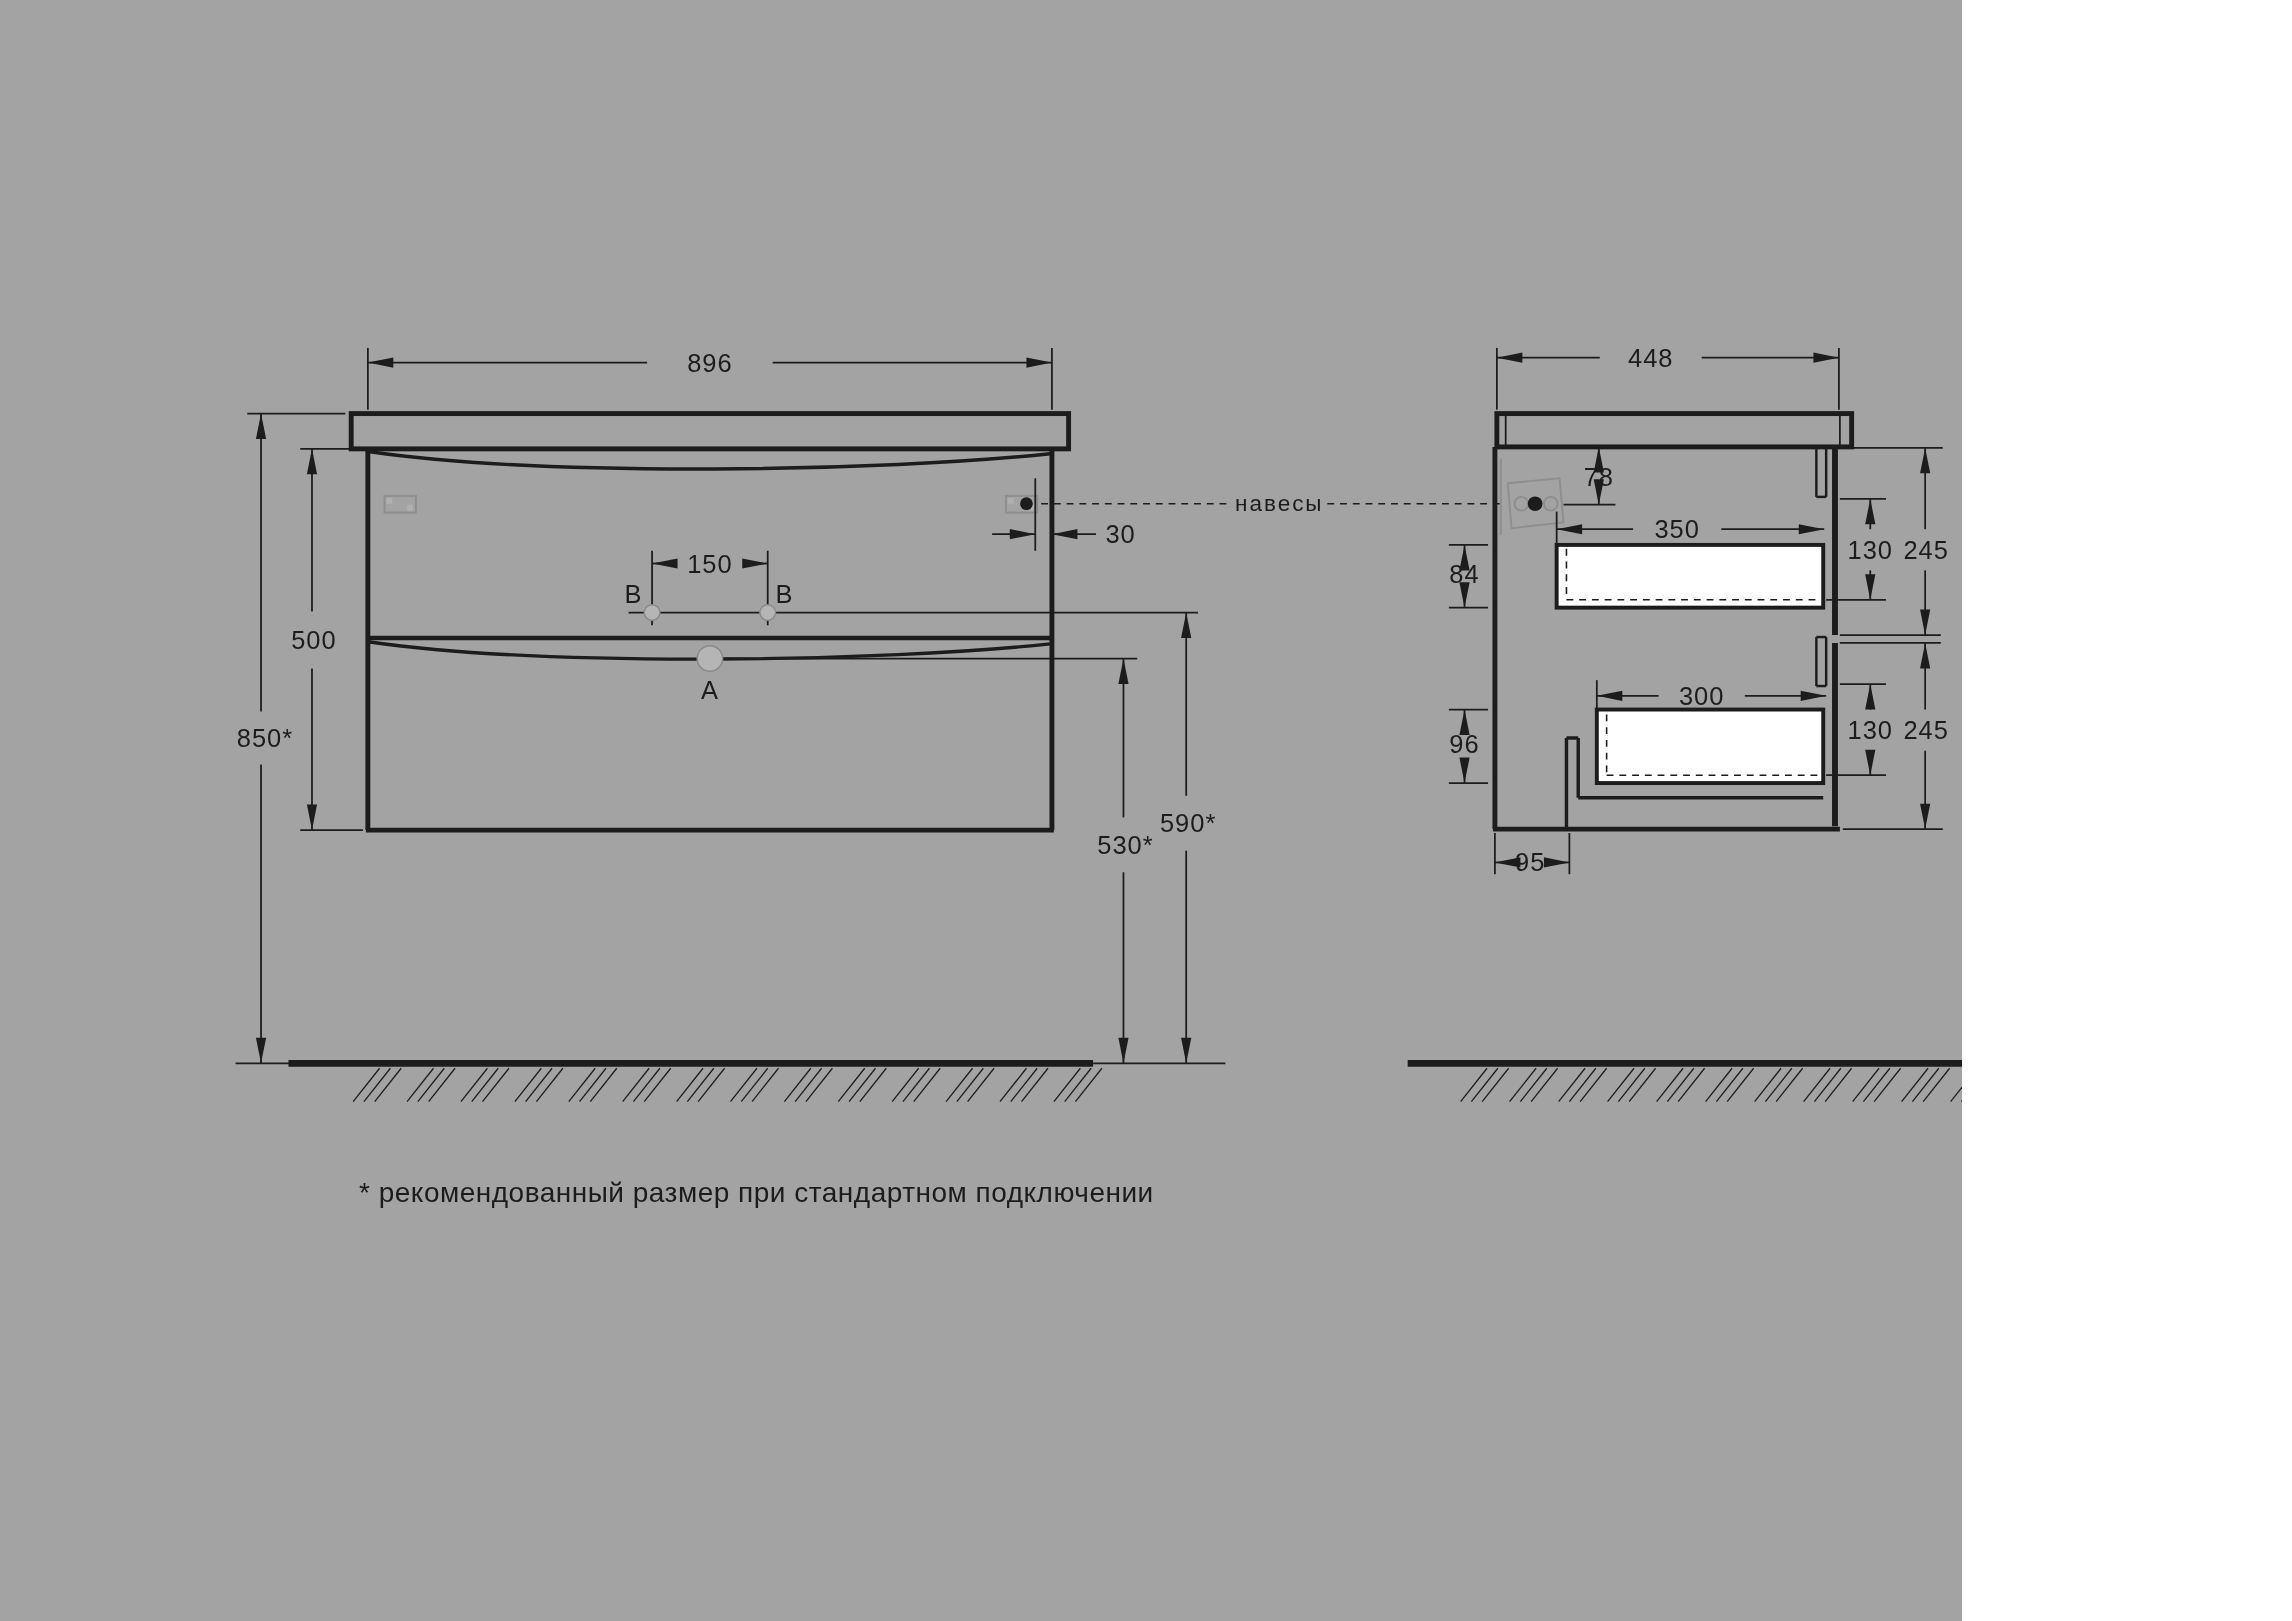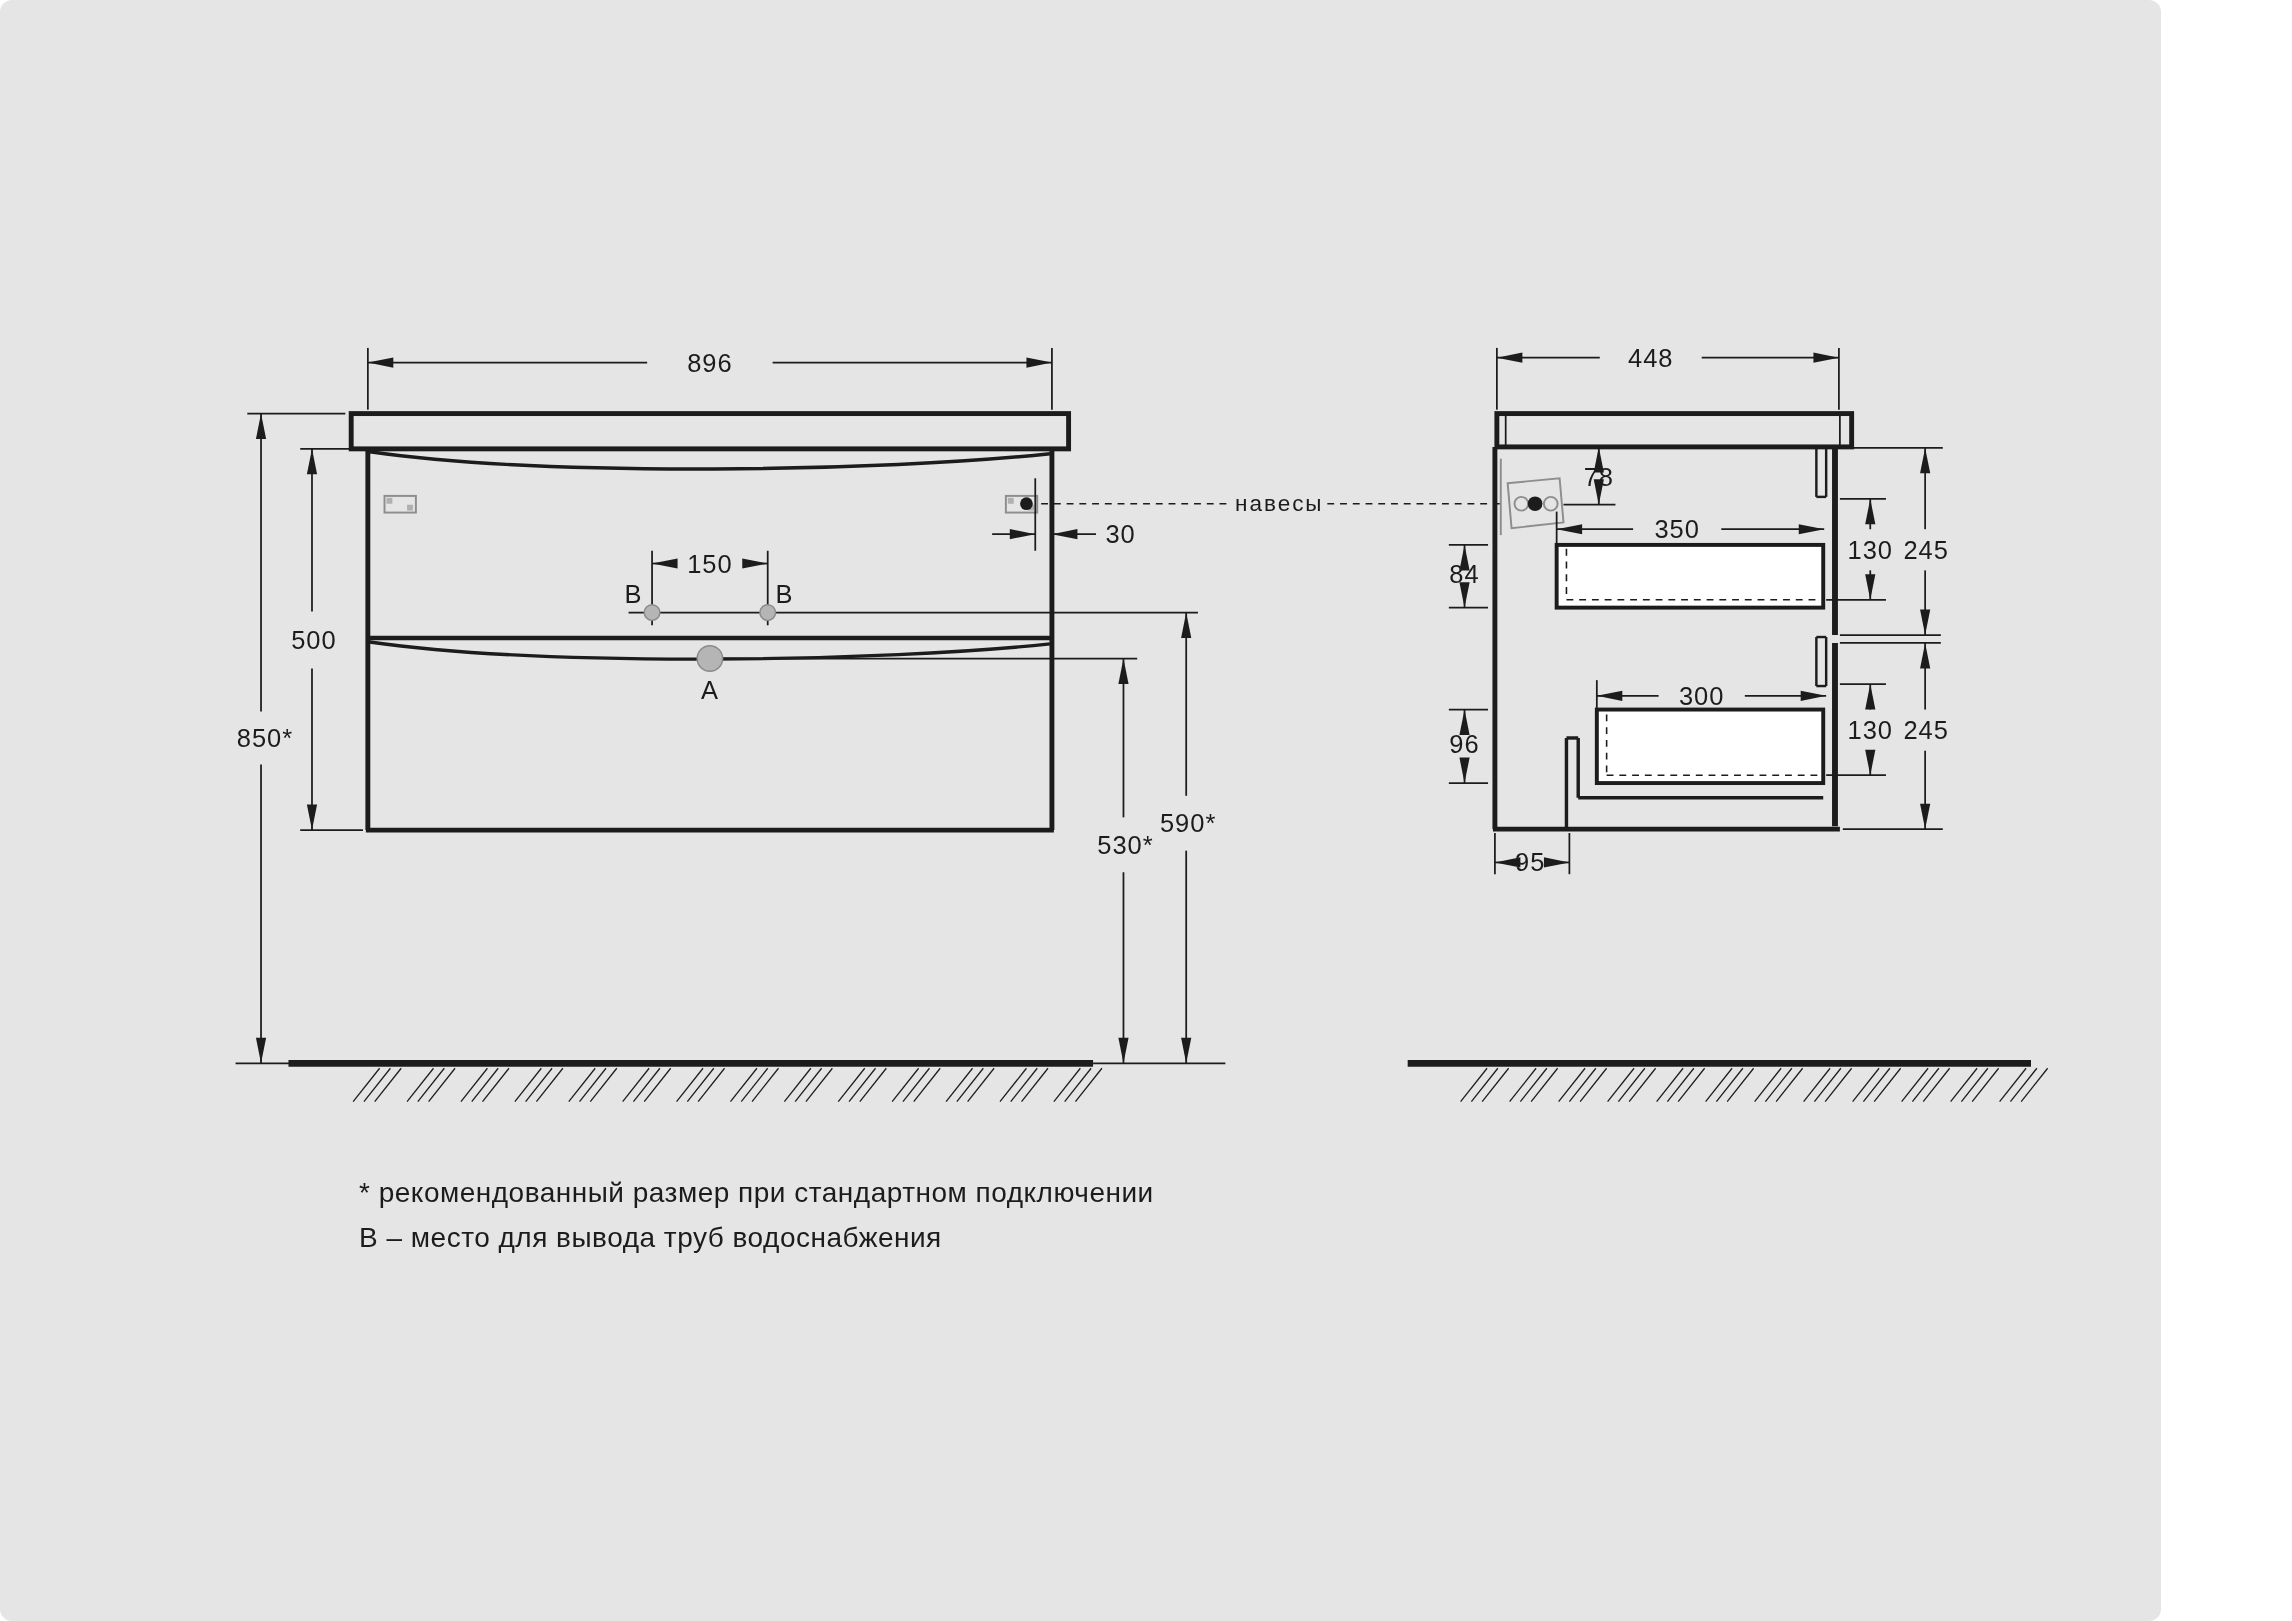--- a/index.html
+++ b/index.html
@@ -1,17 +1,17 @@
 <!DOCTYPE html>
 <html><head>
 <meta charset="utf-8">
 <style>
   html,body{margin:0;padding:0;background:#ffffff;}
-  .page{position:relative;width:2161px;height:1621px;background:#e5e5e5;overflow:hidden;
-        font-family:"Liberation Sans","DejaVu Sans",sans-serif;border-radius:12px;}
+  .page{position:relative;width:1962px;height:1621px;background:#a3a3a3;overflow:hidden;
+        font-family:"Liberation Sans","DejaVu Sans",sans-serif;}
   svg{position:absolute;left:0;top:0;}
   svg text{font-family:"Liberation Sans","DejaVu Sans",sans-serif;
            font-size:26px;fill:#1c1c1c;letter-spacing:1px;}
   svg text.callout{font-size:23px;letter-spacing:2px;}
   .ln{stroke:#1c1c1c;stroke-width:1.8;fill:none;}
   .md{stroke:#1c1c1c;stroke-width:3.5;fill:none;}
   .bx{stroke:#1c1c1c;stroke-width:4;fill:#ffffff;}
   .thk{stroke:#1c1c1c;stroke-width:5;fill:none;}
   .dr{stroke:#1c1c1c;stroke-width:6;fill:none;}
   .flr{stroke:#1c1c1c;stroke-width:7;fill:none;}
@@ -350,17 +350,16 @@
           <line x1="2039" y1="1090" x2="2012" y2="1124" class="hatch"></line>
           <line x1="2067" y1="1090" x2="2040" y2="1124" class="hatch"></line>
           <line x1="2078" y1="1090" x2="2051" y2="1124" class="hatch"></line>
           <line x1="2089" y1="1090" x2="2062" y2="1124" class="hatch"></line>
         </g>
   </g>
 </svg>
 
 <div class="notes">
   <div>* рекомендованный размер при стандартном подключении</div>
-  <div>В – место для вывода труб водоснабжения</div>
 </div>
 
 </div>
 
 
 </body></html>

